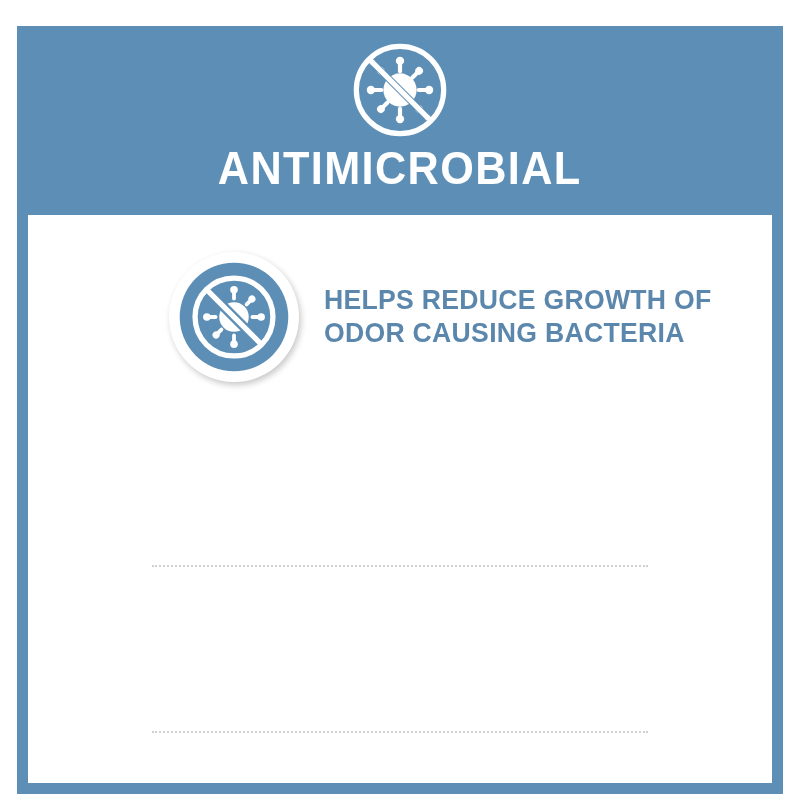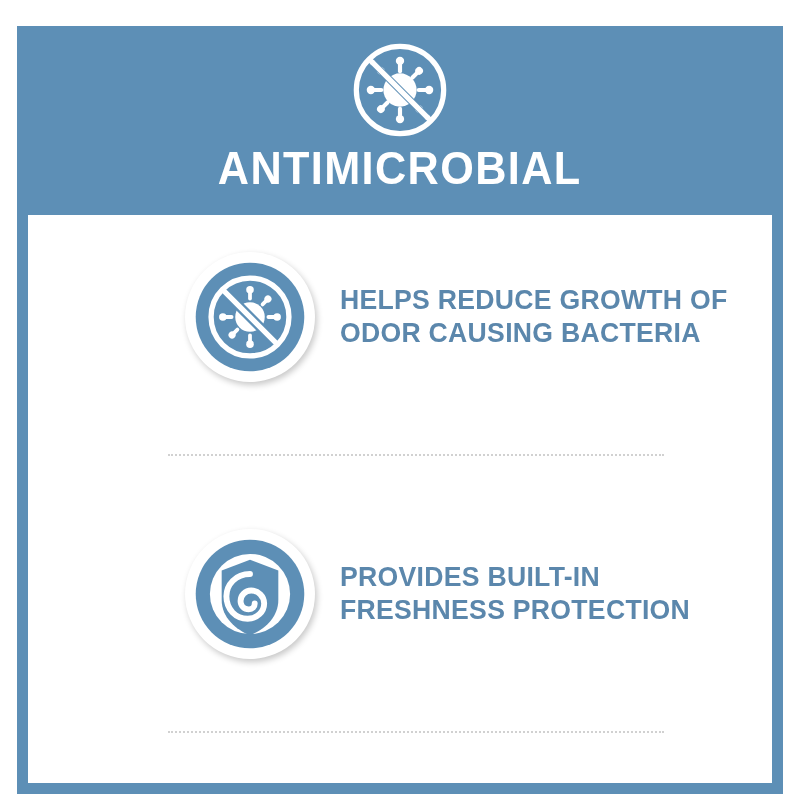--- a/index.html
+++ b/index.html
@@ -73,21 +73,21 @@
     position: absolute;
     left: 11px;
     top: 189px;
     width: 744px;
     height: 568px;
     background: #ffffff;
   }
 
   .rows {
     position: absolute;
-    left: 16px;
+    left: 0;
     top: 0;
     width: 744px;
     height: 532px;
     display: flex;
     flex-direction: column;
     justify-content: space-between;
     padding: 18px 0 14px 0;
     box-sizing: border-box;
   }
 
@@ -225,41 +225,20 @@
             </svg>
           </div>
           <div class="feature-text">
             <span class="line">HELPS REDUCE GROWTH OF</span>
             <span class="line">ODOR CAUSING BACTERIA</span>
           </div>
         </div>
 
         <div class="divider"></div>
 
-        <div class="feature-row">
-          <div class="icon-badge">
-            <svg viewBox="0 0 100 100" aria-hidden="true">
-              <circle cx="50" cy="50" r="46" fill="#5d8fb6"></circle>
-              <circle cx="50" cy="50" r="34" fill="#ffffff"></circle>
-              <path d="M50 21 L74 30 L74 55 C74 70 62 80 50 85 C38 80 26 70 26 55 L26 30 Z" fill="#5d8fb6"></path>
-              <path d="M50 33
-                       C38 33 30 42 30 52
-                       C30 63 38 71 48 71
-                       C56 71 62 65 62 58
-                       C62 52 57 47 51 47
-                       C46 47 42 51 42 56
-                       C42 60 45 63 49 63
-                       C52 63 54 61 54 58" fill="none" stroke="#ffffff" stroke-width="5" stroke-linecap="round"></path>
-            </svg>
-          </div>
-          <div class="feature-text">
-            <span class="line">PROVIDES BUILT-IN</span>
-            <span class="line">FRESHNESS PROTECTION</span>
-          </div>
-        </div>
 
         <div class="divider"></div>
 
 
       </div>
     </div>
 
   </div>
 </div>
 

